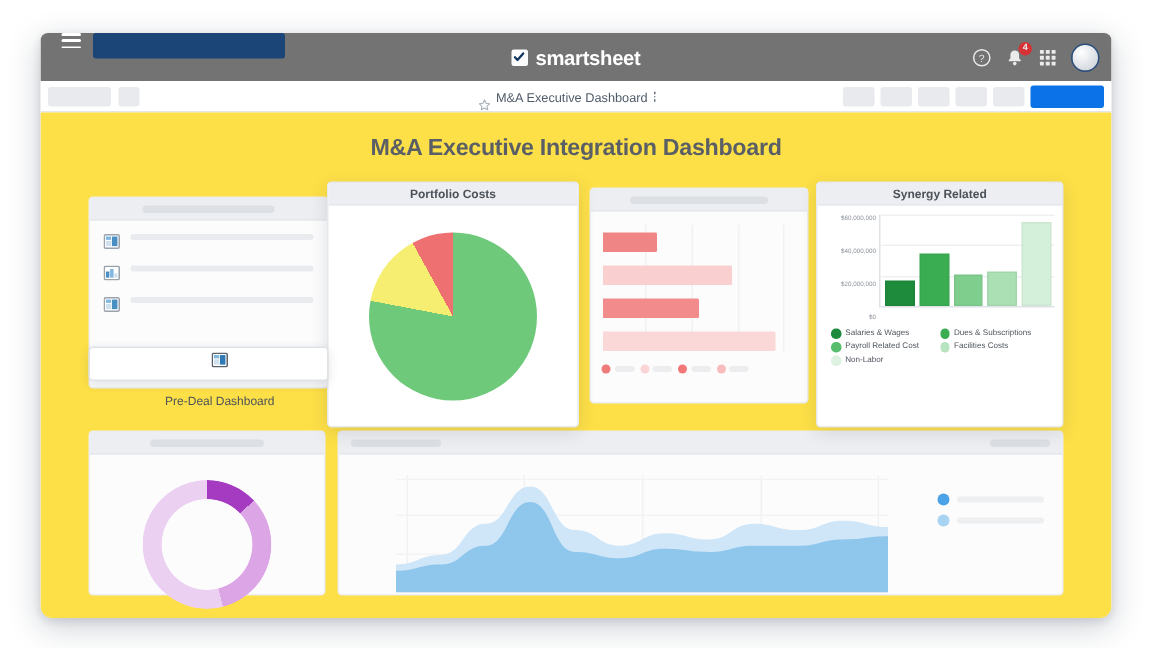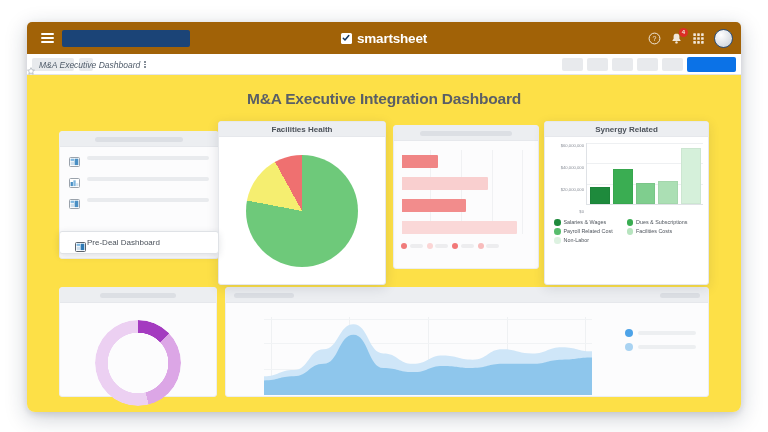--- a/index.html
+++ b/index.html
@@ -16,22 +16,22 @@
     position: absolute; left: 27px; top: 22px;
     width: 714px; height: 390px;
     background: #f7f8f9;
     border-radius: 5px 5px 8px 8px;
     box-shadow: 0 6px 22px rgba(22,35,60,.22), 0 2px 6px rgba(22,35,60,.12);
     overflow: hidden;
   }
 
   
   .topbar {
-    position: relative; height: 32px; background: #a16207;
-    display: flex; align-items: center;
+    position: relative; height: 32px; background: #737373;
+    display: flex; 
   }
   .hamburger { width: 26px; margin-left: 7px; display: flex; flex-direction: column;
                gap: 2.5px; align-items: center; cursor: pointer; }
   .hamburger i { display: block; width: 13px; height: 1.8px; background: #ffffff; border-radius: 1px; }
   .navsearch { width: 128px; height: 17px; background: #1b4477; border-radius: 2px; margin-left: 2px; }
 
   .brand {
     position: absolute; left: 0; right: 0; top: 0; height: 32px;
     display: flex; align-items: center; justify-content: center; gap: 5px;
     pointer-events: none;
@@ -65,23 +65,22 @@
   .toolbar {
     position: relative; height: 21px; background: #ffffff;
     border-bottom: 1px solid #e3e6ea; display: flex; align-items: center;
   }
   .tb-chip { height: 13px; background: #e8eaed; border-radius: 2px; margin-left: 5px; }
   .tb-chip.w1 { width: 42px; }
   .tb-chip.w2 { width: 14px; }
   .tb-left { display: flex; align-items: center; }
   .tb-title {
     position: absolute; left: 0; right: 12px; top: 0; height: 21px;
-    display: flex; align-items: center; gap: 4px;
+    display: flex; align-items: center; justify-content: center; gap: 4px;
     pointer-events: none;
-    font-style: italic;
   }
   .tb-title .star { width: 8px; height: 8px; display:block; }
   .tb-title .ttxt { font-size: 8.5px; color: #4f5b69; }
   .tb-title .kebab { display: flex; flex-direction: column; gap: 1.2px; }
   .tb-title .kebab i { width: 1.6px; height: 1.6px; background: #6b7682; border-radius: 50%; display:block; }
   .tb-right { position: absolute; right: 5px; top: 0; height: 21px; display: flex; align-items: center; gap: 4px; }
   .tb-right .sq { width: 21px; height: 13px; background: #e8eaed; border-radius: 2px; }
   .tb-primary { width: 49px; height: 15px; background: #0b72e7; border-radius: 2px; cursor: pointer; }
 
   
@@ -109,22 +108,23 @@
   .listw { left: 32px; top: 56px; width: 160px; height: 128px; }
   .lrow { display: flex; align-items: center; gap: 7px; padding: 0 9px; height: 21px; }
   .ic-dash { width: 11px; height: 10px; flex: 0 0 auto; }
   .lline { height: 4px; background: #e9ebee; border-radius: 2px; flex: 1; }
 
   
   .tooltip {
     position: absolute; left: 32px; top: 156px; width: 160px; height: 23px;
     background: #ffffff; border: 1px solid #dfe2e6; border-radius: 3px;
     box-shadow: 0 2px 7px rgba(30,40,60,.13);
-    display: flex; align-items: center; gap: 1px; padding-left: 15px;
+    display: flex; align-items: center; gap: 21px; padding-left: 15px;
     z-index: 6;
+    flex-direction: column;
   }
   .tooltip .ttl { font-size: 8px; color: #4b525b; white-space: nowrap; }
 
   
   .piecard { left: 191px; top: 46px; width: 168px; height: 164px; z-index: 5;
              box-shadow: 0 3px 12px rgba(30,40,60,.13); }
   .piewrap { height: 148px; display: flex; align-items: center; justify-content: center; }
   .pie { width: 112px; height: 112px; border-radius: 50%; }
 
   
@@ -333,21 +333,21 @@
               <rect x="1.6" y="1.7" width="3.4" height="2.2" fill="#7fb7e0"></rect>
               <rect x="5.6" y="1.7" width="3.7" height="6.4" fill="#2f7ab5"></rect>
               <rect x="1.6" y="4.6" width="3.4" height="3.5" fill="#cfe0ee"></rect>
             </svg>
         </span>
         <span class="ttl">Pre-Deal Dashboard</span>
       </div>
 
       <div class="card piecard">
         <div class="card-head">
-          <span class="htxt">Facilities Health</span>
+          <span class="htxt">Portfolio Costs</span>
         </div>
         <div class="piewrap">
           <div class="pie" id="pie-portfolio" style="background: conic-gradient(rgb(110, 201, 122) 0deg, rgb(110, 201, 122) 280.8deg, rgb(245, 238, 112) 280.8deg, rgb(245, 238, 112) 331.2deg, rgb(239, 112, 112) 331.2deg, rgb(239, 112, 112) 360deg);"></div>
         </div>
       </div>
 
       <div class="card ghost hbarcard">
         <div class="card-head headbar-row">
           <div class="head-bar" style="width:92px"></div>
         </div>

